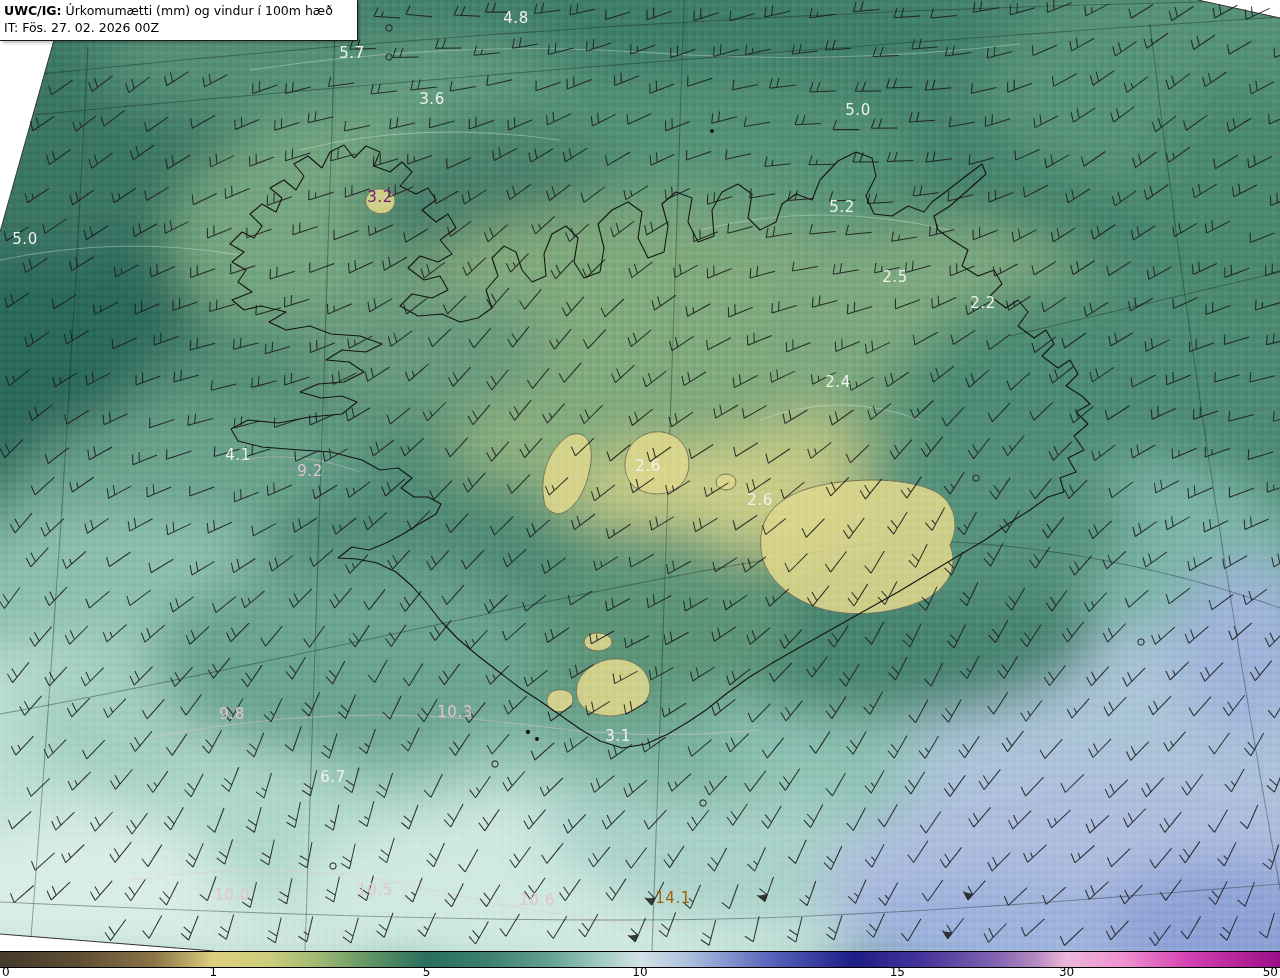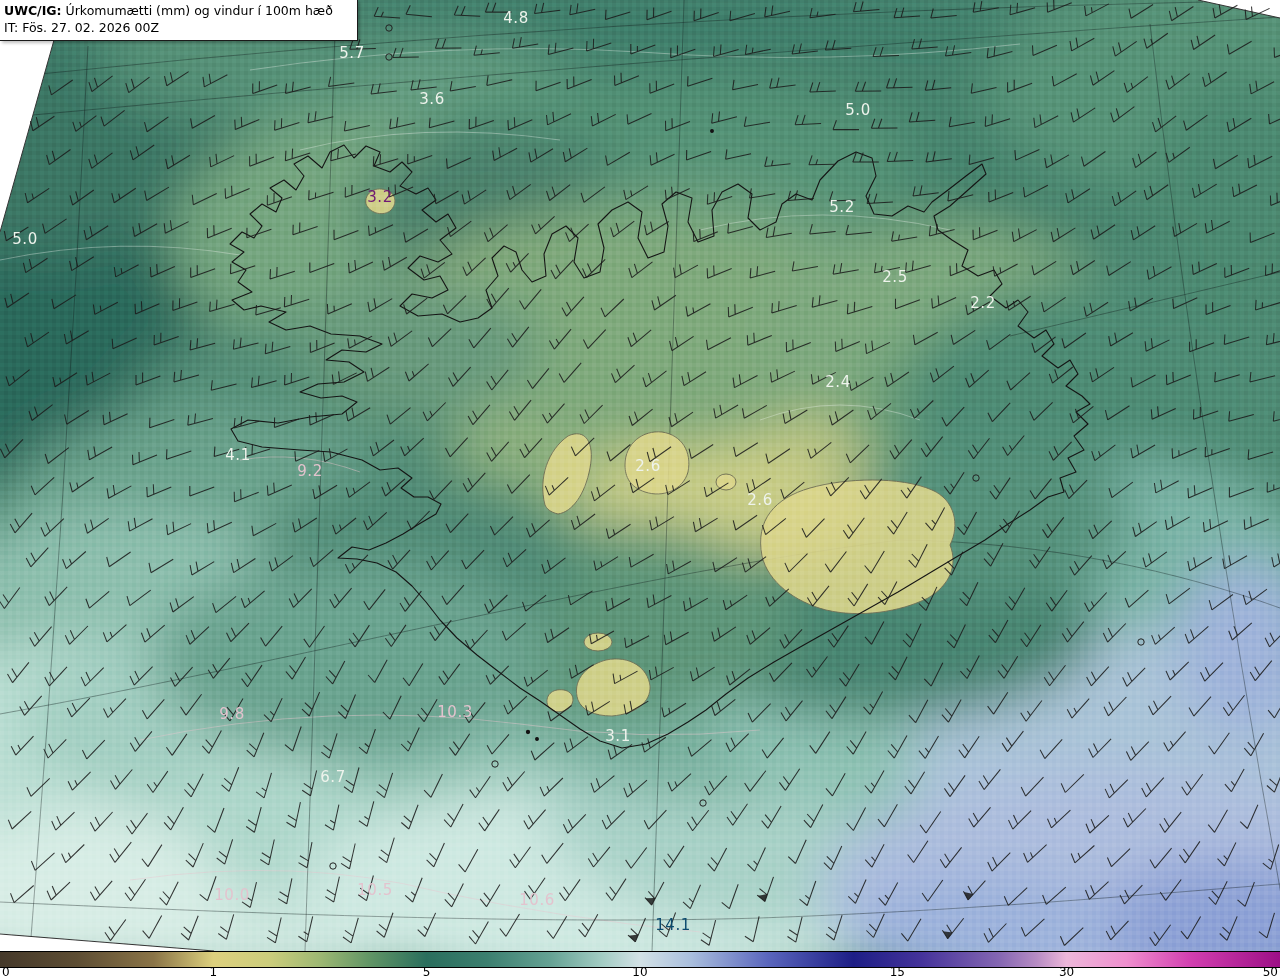--- a/index.html
+++ b/index.html
@@ -998,21 +998,21 @@
         <div class="ct-label" style="left: 648px; top: 466px; color: rgb(238, 243, 236);">2.6</div>
         <div class="ct-label" style="left: 760px; top: 500px; color: rgb(238, 243, 236);">2.6</div>
         <div class="ct-label" style="left: 618px; top: 692px; color: rgb(238, 243, 236); margin-top: 44px;">3.1</div>
         <div class="ct-label" style="left: 333px; top: 777px; color: rgb(238, 243, 236);">6.7</div>
         <div class="ct-label" style="left: 310px; top: 471px; color: rgb(227, 195, 206);">9.2</div>
         <div class="ct-label" style="left: 232px; top: 714px; color: rgb(227, 195, 206);">9.8</div>
         <div class="ct-label" style="left: 455px; top: 712px; color: rgb(227, 195, 206); text-align: center;">10.3</div>
         <div class="ct-label" style="left: 232px; top: 867px; color: rgb(227, 195, 206); margin-top: 28px;">10.0</div>
         <div class="ct-label" style="left: 375px; top: 890px; color: rgb(227, 195, 206);">10.5</div>
         <div class="ct-label" style="left: 537px; top: 900px; color: rgb(227, 195, 206);">10.6</div>
-        <div class="ct-label" style="left: 673px; top: 925px; color: #0c4a6e;">14.1</div>
+        <div class="ct-label" style="left: 673px; top: 898px; color: #a16207;">14.1</div>
       </div>
   </div>
 
   <div class="title-box">
     <div>
       <span class="b">UWC/IG:</span><span> Úrkomumætti (mm) og vindur í 100m hæð</span>
     </div>
     <div>IT: Fös. 27. 02. 2026 00Z</div>
   </div>
 

